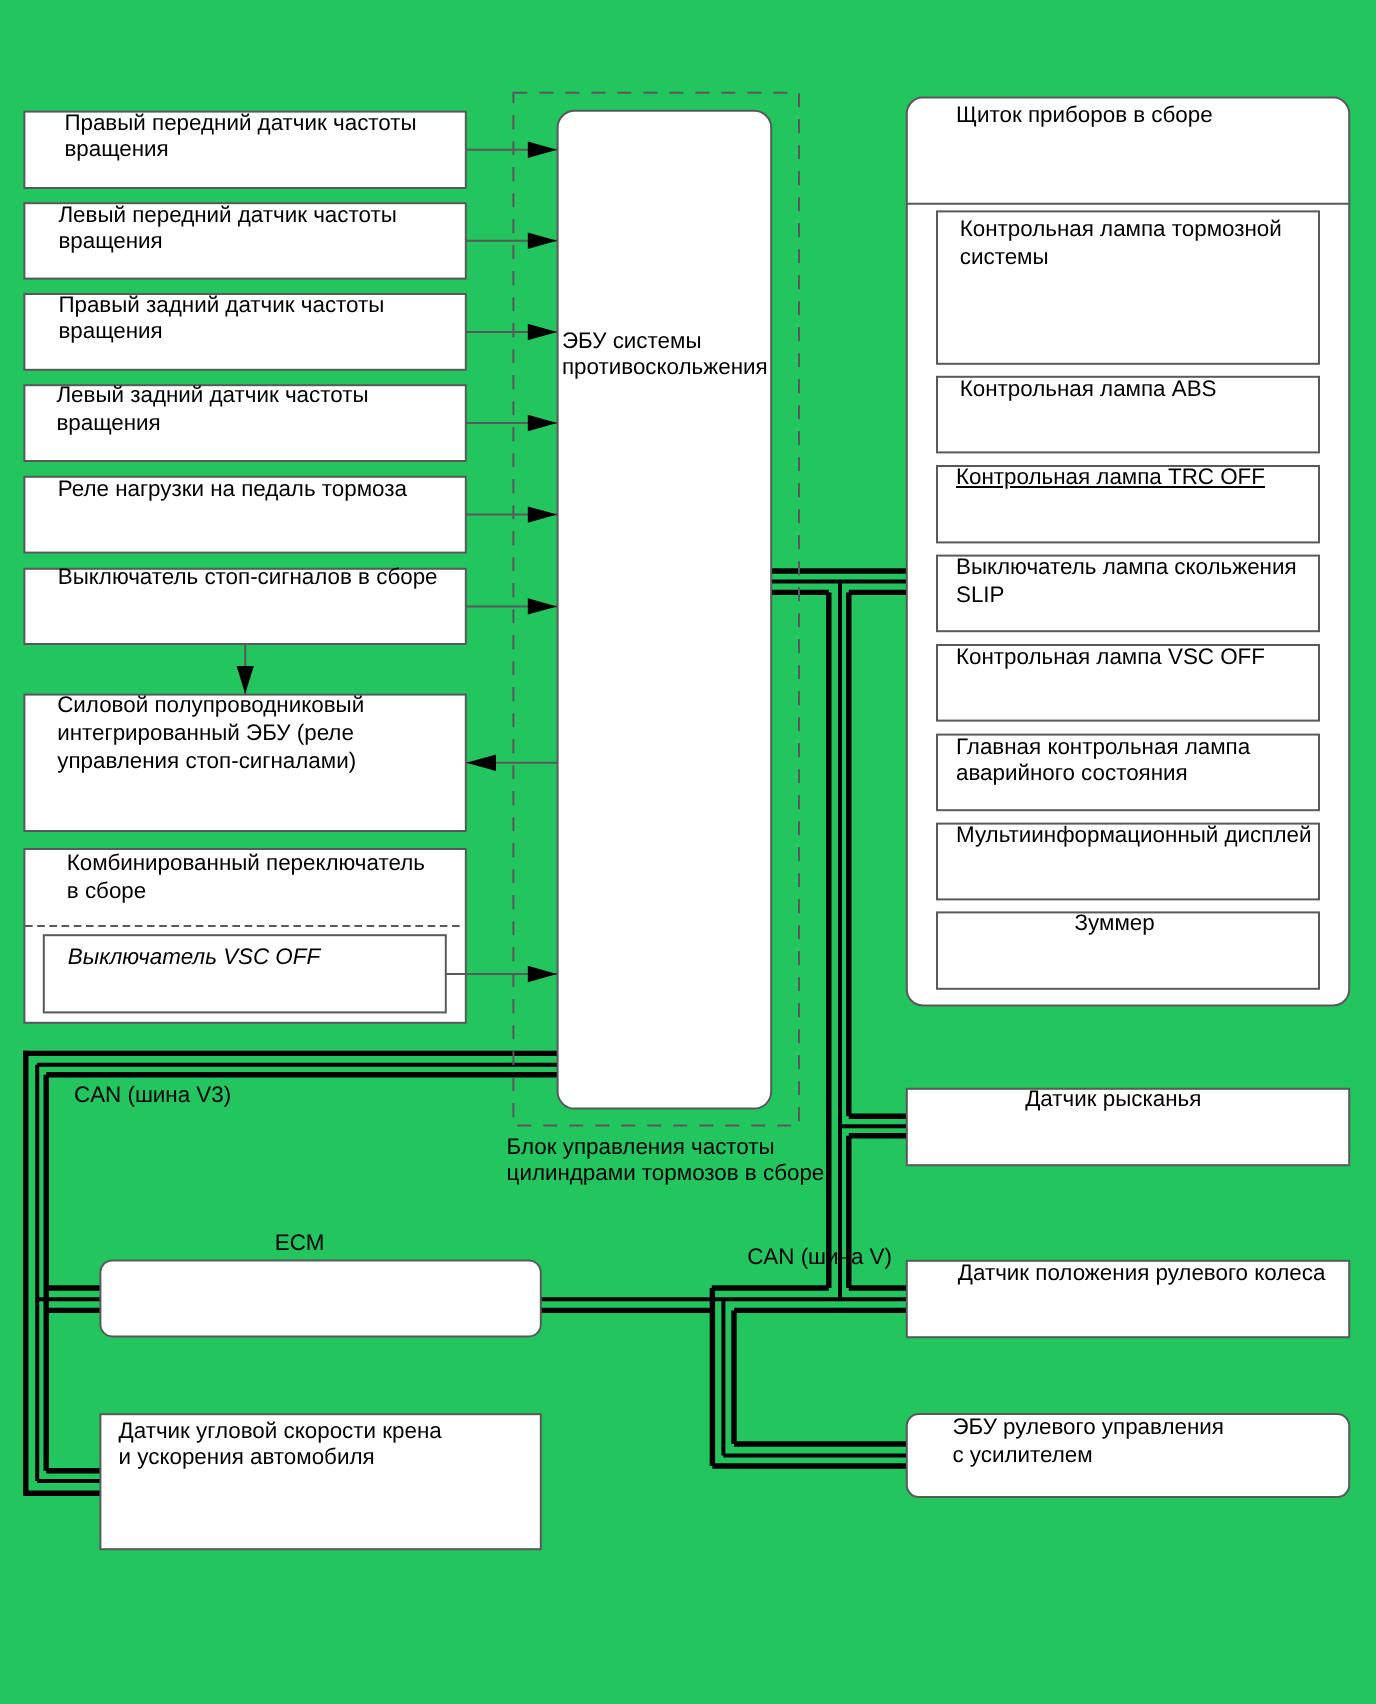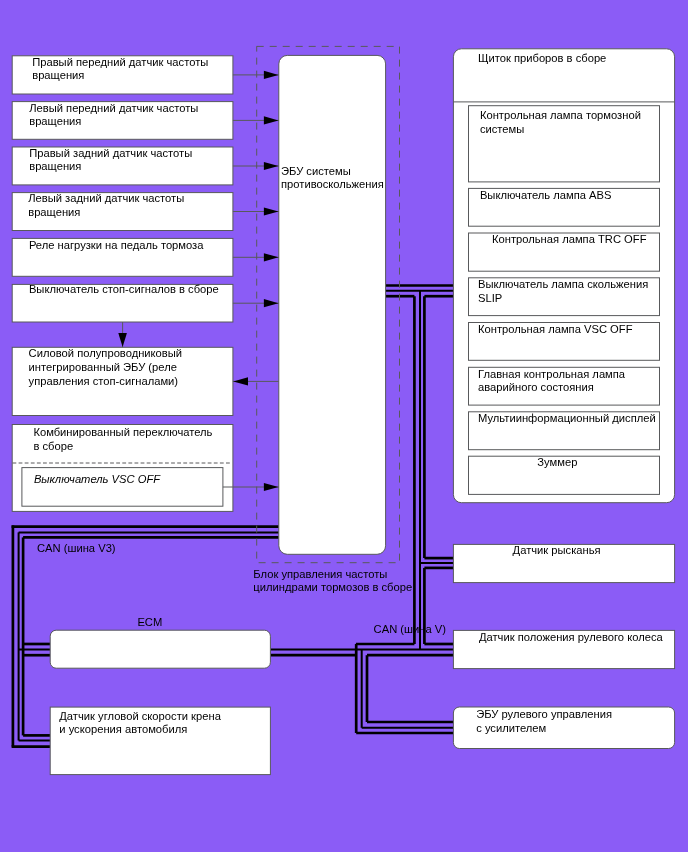--- a/index.html
+++ b/index.html
@@ -1,19 +1,19 @@
 <!DOCTYPE html>
 <html><head>
 <meta charset="utf-8">
 <style>
   html,body{margin:0;padding:0;background:#ffffff;}
   body{width:688px;height:852px;overflow:hidden;
        font-family:"Liberation Sans", sans-serif;color:#000;
        -webkit-font-smoothing:antialiased;}
-  #sheet{position:relative;width:688px;height:852px;background:#8b5cf6;overflow:hidden;}
+  #sheet{position:relative;width:688px;height:852px;background:#22c55e;overflow:hidden;}
   svg#vec{position:absolute;left:0;top:0;width:688px;height:852px;}
   .tx{position:absolute;font-size:11.2px;line-height:13.6px;white-space:pre;color:#000;
       font-family:"Liberation Sans", sans-serif;letter-spacing:0px;
       transform:translateZ(0);}
 </style>
 </head>
 <body>
 
 <div id="sheet">
   <svg id="vec" viewBox="0 0 688 852">
@@ -121,22 +121,22 @@
       <div class="tx" style="left: 33.4px; top: 426.1px;">Комбинированный переключатель
 в сборе</div>
       <div class="tx" style="left: 33.9px; top: 472.7px; font-style: italic;">Выключатель VSC OFF</div>
       <div class="tx" style="left: 281px; top: 164.5px;">ЭБУ системы
 противоскольжения</div>
       <div class="tx" style="left: 253.3px; top: 567.5px;">Блок управления частоты
 цилиндрами тормозов в сборе</div>
       <div class="tx" style="left: 478px; top: 52.2px;">Щиток приборов в сборе</div>
       <div class="tx" style="left: 479.9px; top: 109.4px;">Контрольная лампа тормозной
 системы</div>
-      <div class="tx" style="left: 479.9px; top: 188.6px;">Выключатель лампа ABS</div>
-      <div class="tx" style="left: 492px; top: 233.2px;">Контрольная лампа TRC OFF</div>
+      <div class="tx" style="left: 479.9px; top: 188.6px;">Контрольная лампа ABS</div>
+      <div class="tx" style="left: 478px; top: 233.2px; text-decoration: underline;">Контрольная лампа TRC OFF</div>
       <div class="tx" style="left: 478px; top: 278px;">Выключатель лампа скольжения
 SLIP</div>
       <div class="tx" style="left: 478px; top: 322.7px;">Контрольная лампа VSC OFF</div>
       <div class="tx" style="left: 478px; top: 367.5px;">Главная контрольная лампа
 аварийного состояния</div>
       <div class="tx" style="left: 478px; top: 412px;">Мультиинформационный дисплей</div>
       <div class="tx" style="left: 537.3px; top: 456.4px;">Зуммер</div>
       <div class="tx" style="left: 512.6px; top: 544px;">Датчик рысканья</div>
       <div class="tx" style="left: 478.9px; top: 631.1px;">Датчик положения рулевого колеса</div>
       <div class="tx" style="left: 476.2px; top: 708.3px;">ЭБУ рулевого управления

